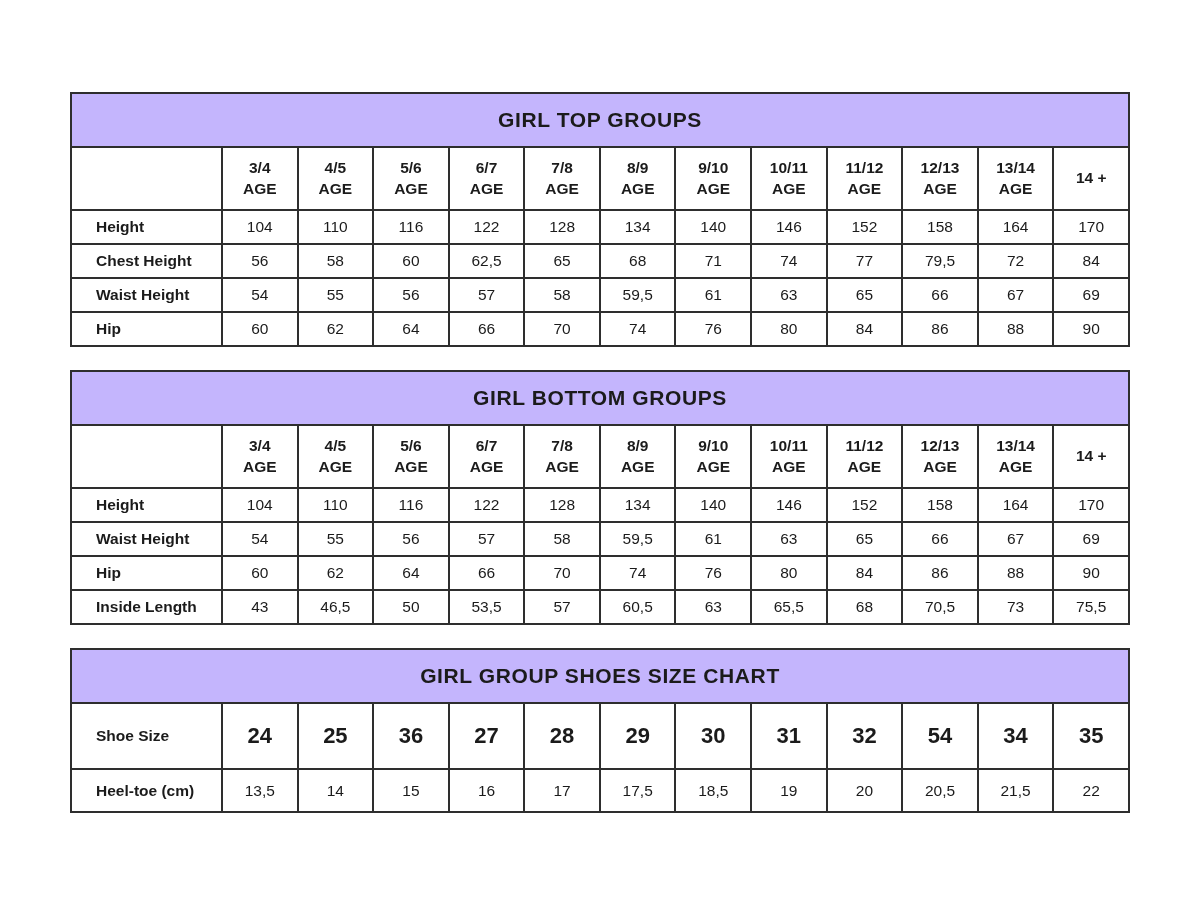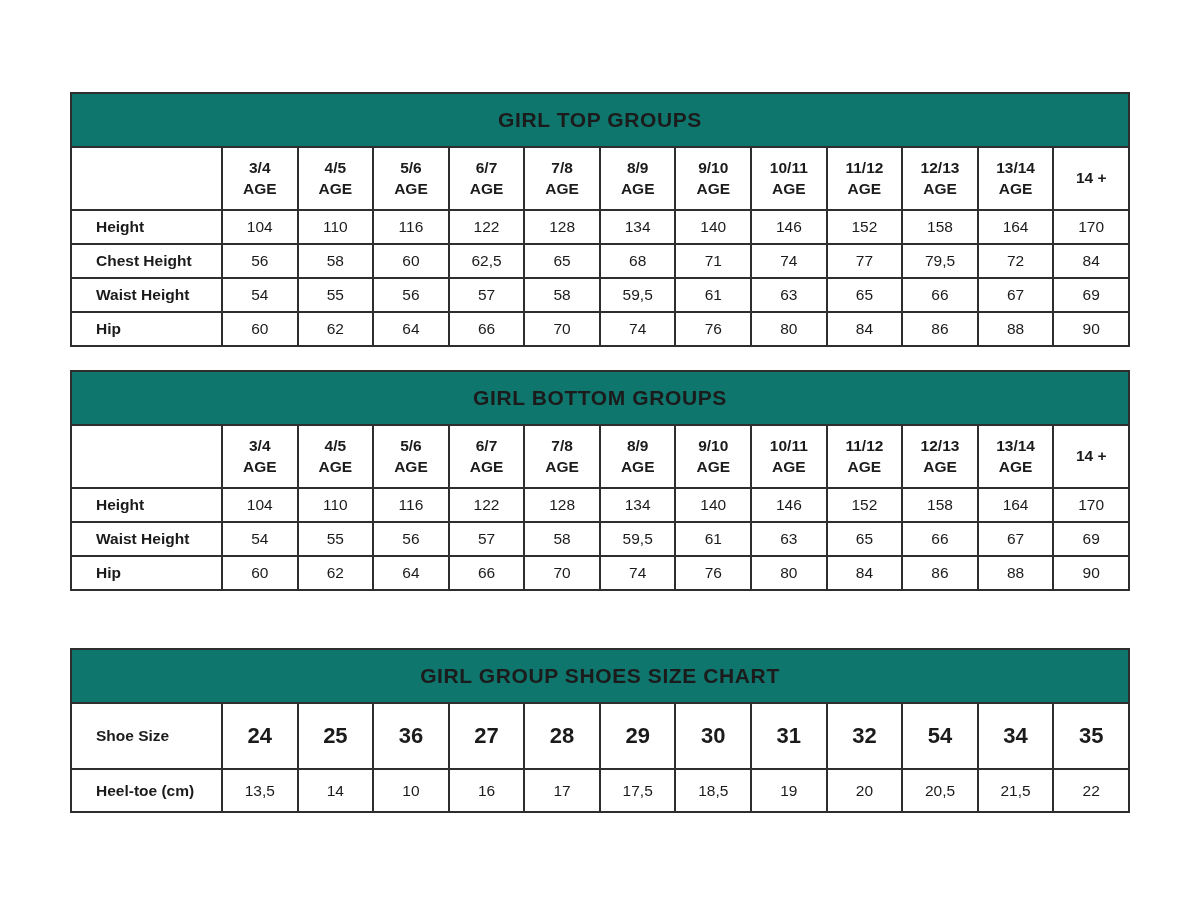--- a/index.html
+++ b/index.html
@@ -29,21 +29,21 @@
   col.label-col { width: 151px; }
   th, td {
     border: 2px solid #2e2e2e;
     text-align: center;
     vertical-align: middle;
     padding: 0;
     font-size: 15.5px;
   }
   tr.title-row { height: 54px; }
   td.title-cell {
-    background: #0f766e;
+    background: #c4b5fd;
     font-size: 21px;
     font-weight: bold;
     letter-spacing: 0.6px;
     color: #1b1b1b;
   }
   tr.head-row { height: 63px; }
   th.col-head {
     font-weight: bold;
     white-space: pre-line;
     line-height: 1.35;
@@ -243,20 +243,35 @@
             <td class="value">64</td>
             <td class="value">66</td>
             <td class="value">70</td>
             <td class="value">74</td>
             <td class="value">76</td>
             <td class="value">80</td>
             <td class="value">84</td>
             <td class="value">86</td>
             <td class="value">88</td>
             <td class="value">90</td>
+          </tr>
+          <tr class="data-row">
+            <th class="row-label">Inside Length</th>
+            <td class="value">43</td>
+            <td class="value">46,5</td>
+            <td class="value">50</td>
+            <td class="value">53,5</td>
+            <td class="value">57</td>
+            <td class="value">60,5</td>
+            <td class="value">63</td>
+            <td class="value">65,5</td>
+            <td class="value">68</td>
+            <td class="value">70,5</td>
+            <td class="value">73</td>
+            <td class="value">75,5</td>
           </tr>
         </tbody>
     </table>
   </section>
 
   <section class="size-table" id="t3">
     <table>
       <colgroup>
           <col class="label-col">
           <col span="12">
@@ -279,21 +294,21 @@
             <td class="value">31</td>
             <td class="value">32</td>
             <td class="value">54</td>
             <td class="value">34</td>
             <td class="value">35</td>
           </tr>
           <tr class="heel-row">
             <th class="row-label">Heel-toe (cm)</th>
             <td class="value">13,5</td>
             <td class="value">14</td>
-            <td class="value">10</td>
+            <td class="value">15</td>
             <td class="value">16</td>
             <td class="value">17</td>
             <td class="value">17,5</td>
             <td class="value">18,5</td>
             <td class="value">19</td>
             <td class="value">20</td>
             <td class="value">20,5</td>
             <td class="value">21,5</td>
             <td class="value">22</td>
           </tr>

